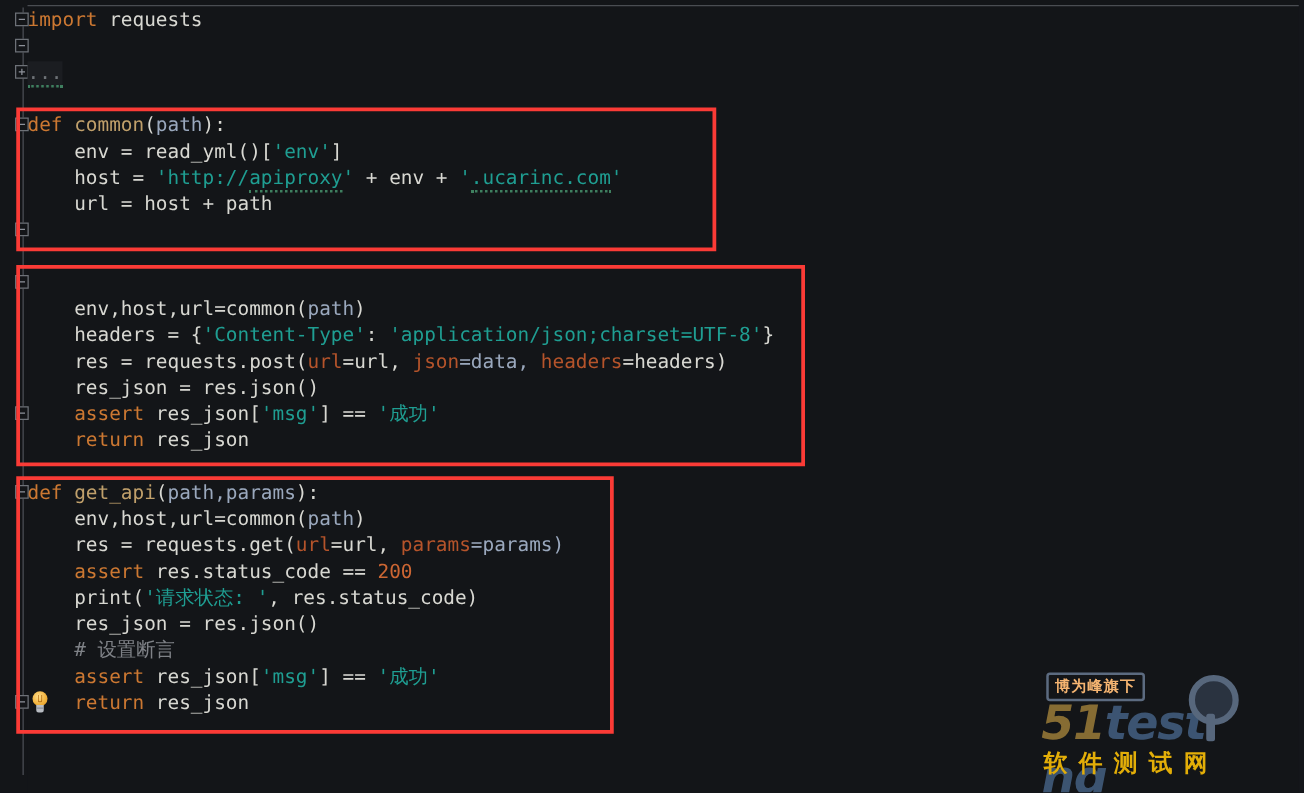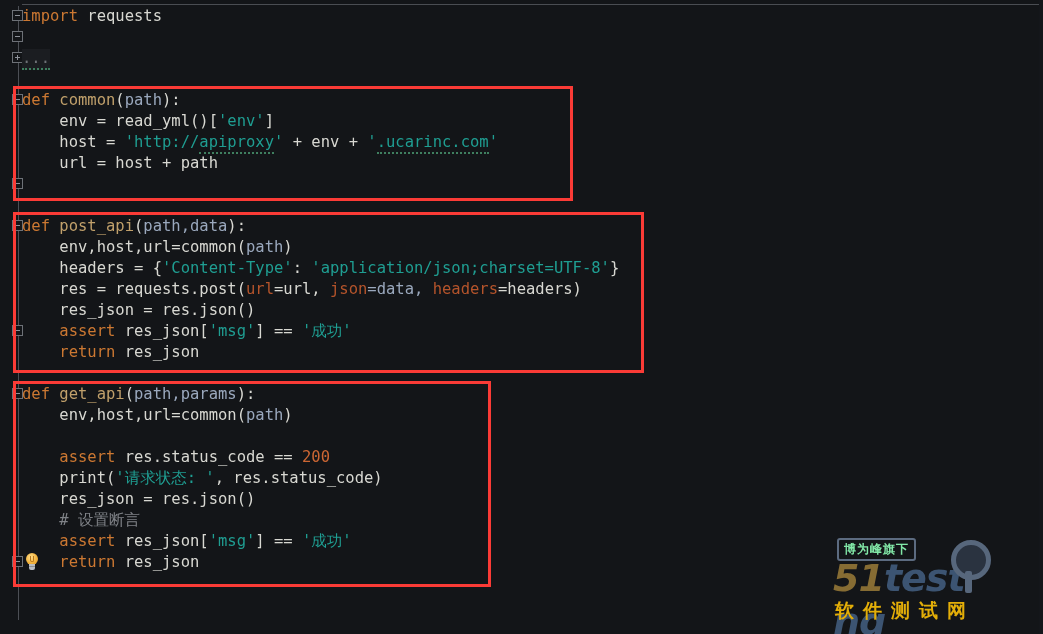--- a/index.html
+++ b/index.html
@@ -155,21 +155,21 @@
   }
   .wm .tagwrap {
     position: absolute;
     left: 8px; top: 4px;
     border: 2px solid #5f6e84;
     border-radius: 3px;
     padding: 1px 5px;
     font-family: "DejaVu Sans", "Liberation Sans", sans-serif;
     font-size: 12px;
     font-weight: bold;
-    color: #86efac;
+    color: #fdba74;
     letter-spacing: 1px;
   }
   .wm .big {
     position: absolute;
     left: 4px; top: 22px;
     font-family: "DejaVu Sans", "Liberation Sans", sans-serif;
     font-size: 38px;
     font-weight: bold;
     font-style: italic;
     letter-spacing: -1px;
@@ -260,39 +260,39 @@
     <div class="ln" style="top:90px"><span class="kw">def</span><span class="id"> </span><span class="fn">common</span><span class="punc">(</span><span class="prm">path</span><span class="punc">):</span></div>
 
     <div class="ln" style="top:111px"><span class="id">    </span><span class="id">env</span><span class="punc"> = </span><span class="id">read_yml()[</span><span class="str">'env'</span><span class="punc">]</span></div>
 
     <div class="ln" style="top:132px"><span class="id">    </span><span class="id">host</span><span class="punc"> = </span><span class="str">'http://</span><span class="str squig">apiproxy</span><span class="str">'</span><span class="punc"> + </span><span class="id">env</span><span class="punc"> + </span><span class="str">'</span><span class="str squig">.ucarinc.com</span><span class="str">'</span></div>
 
     <div class="ln" style="top:153px"><span class="id">    </span><span class="id">url</span><span class="punc"> = </span><span class="id">host + path</span></div>
 
 
     
-    <div class="ln" style="top:216px"><span class="kw">def</span><span class="id"> </span><span class="fn">post_api</span><span class="punc">(</span><span class="prm">path,data</span><span class="punc">):</span></div>
 
     <div class="ln" style="top:237px"><span class="id">    </span><span class="id">env,host,url=common(</span><span class="prm">path</span><span class="punc">)</span></div>
 
     <div class="ln" style="top:258px"><span class="id">    </span><span class="id">headers</span><span class="punc"> = </span><span class="punc">{</span><span class="str">'Content-Type'</span><span class="punc">: </span><span class="str">'application/json;charset=UTF-8'</span><span class="punc">}</span></div>
 
     <div class="ln" style="top:279px"><span class="id">    </span><span class="id">res</span><span class="punc"> = </span><span class="id">requests.post(</span><span class="kwarg">url</span><span class="id">=url, </span><span class="kwarg">json</span><span class="prm">=data, </span><span class="kwarg">headers</span><span class="id">=headers)</span></div>
 
     <div class="ln" style="top:300px"><span class="id">    </span><span class="id">res_json</span><span class="punc"> = </span><span class="id">res.json()</span></div>
 
     <div class="ln" style="top:321px"><span class="id">    </span><span class="kw">assert</span><span class="id"> </span><span class="id">res_json[</span><span class="str">'msg'</span><span class="punc">] == </span><span class="str">'成功'</span></div>
 
     <div class="ln" style="top:342px"><span class="id">    </span><span class="kw">return</span><span class="id"> </span><span class="id">res_json</span></div>
 
     
     <div class="ln" style="top:384px"><span class="kw">def</span><span class="id"> </span><span class="fn">get_api</span><span class="punc">(</span><span class="prm">path,params</span><span class="punc">):</span></div>
 
     <div class="ln" style="top:405px"><span class="id">    </span><span class="id">env,host,url=common(</span><span class="prm">path</span><span class="punc">)</span></div>
 
+    <div class="ln" style="top:426px"><span class="id">    </span><span class="id">res</span><span class="punc"> = </span><span class="id">requests.get(</span><span class="kwarg">url</span><span class="id">=url, </span><span class="kwarg">params</span><span class="prm">=params)</span></div>
 
     <div class="ln" style="top:447px"><span class="id">    </span><span class="kw">assert</span><span class="id"> </span><span class="id">res.status_code == </span><span class="num">200</span></div>
 
     <div class="ln" style="top:468px"><span class="id">    </span><span class="id">print(</span><span class="str">'请求状态: '</span><span class="id">, res.status_code)</span></div>
 
     <div class="ln" style="top:489px"><span class="id">    </span><span class="id">res_json</span><span class="punc"> = </span><span class="id">res.json()</span></div>
 
     <div class="ln" style="top:510px"><span class="id">    </span><span class="com"># 设置断言</span></div>
 
     <div class="ln" style="top:531px"><span class="id">    </span><span class="kw">assert</span><span class="id"> </span><span class="id">res_json[</span><span class="str">'msg'</span><span class="punc">] == </span><span class="str">'成功'</span></div>

